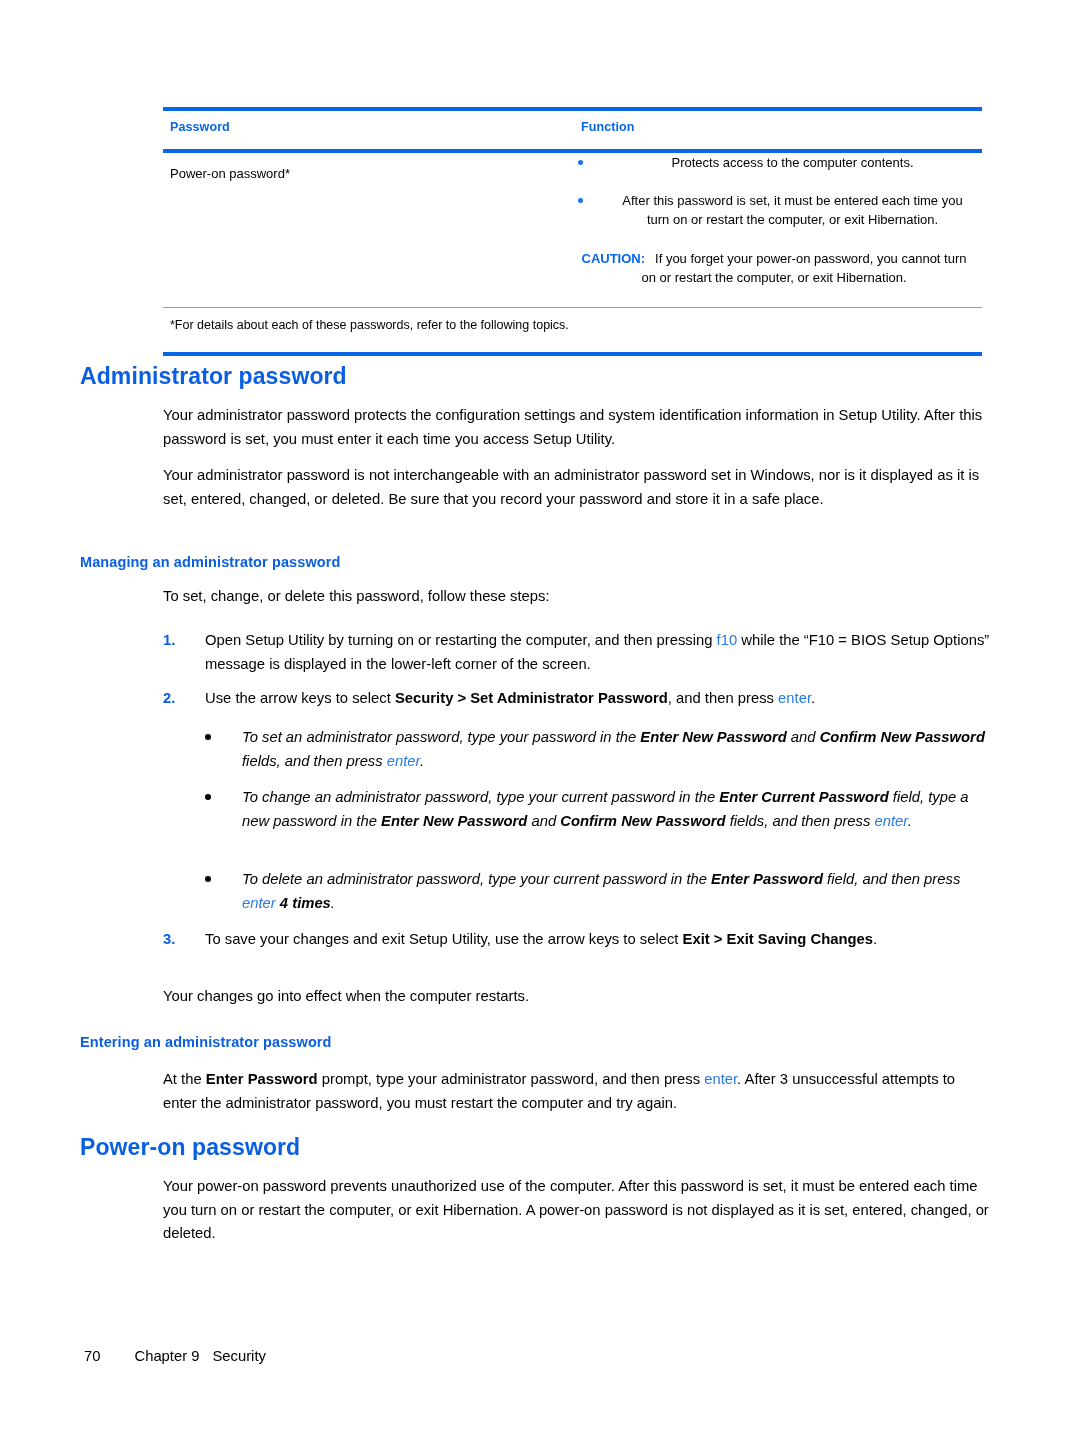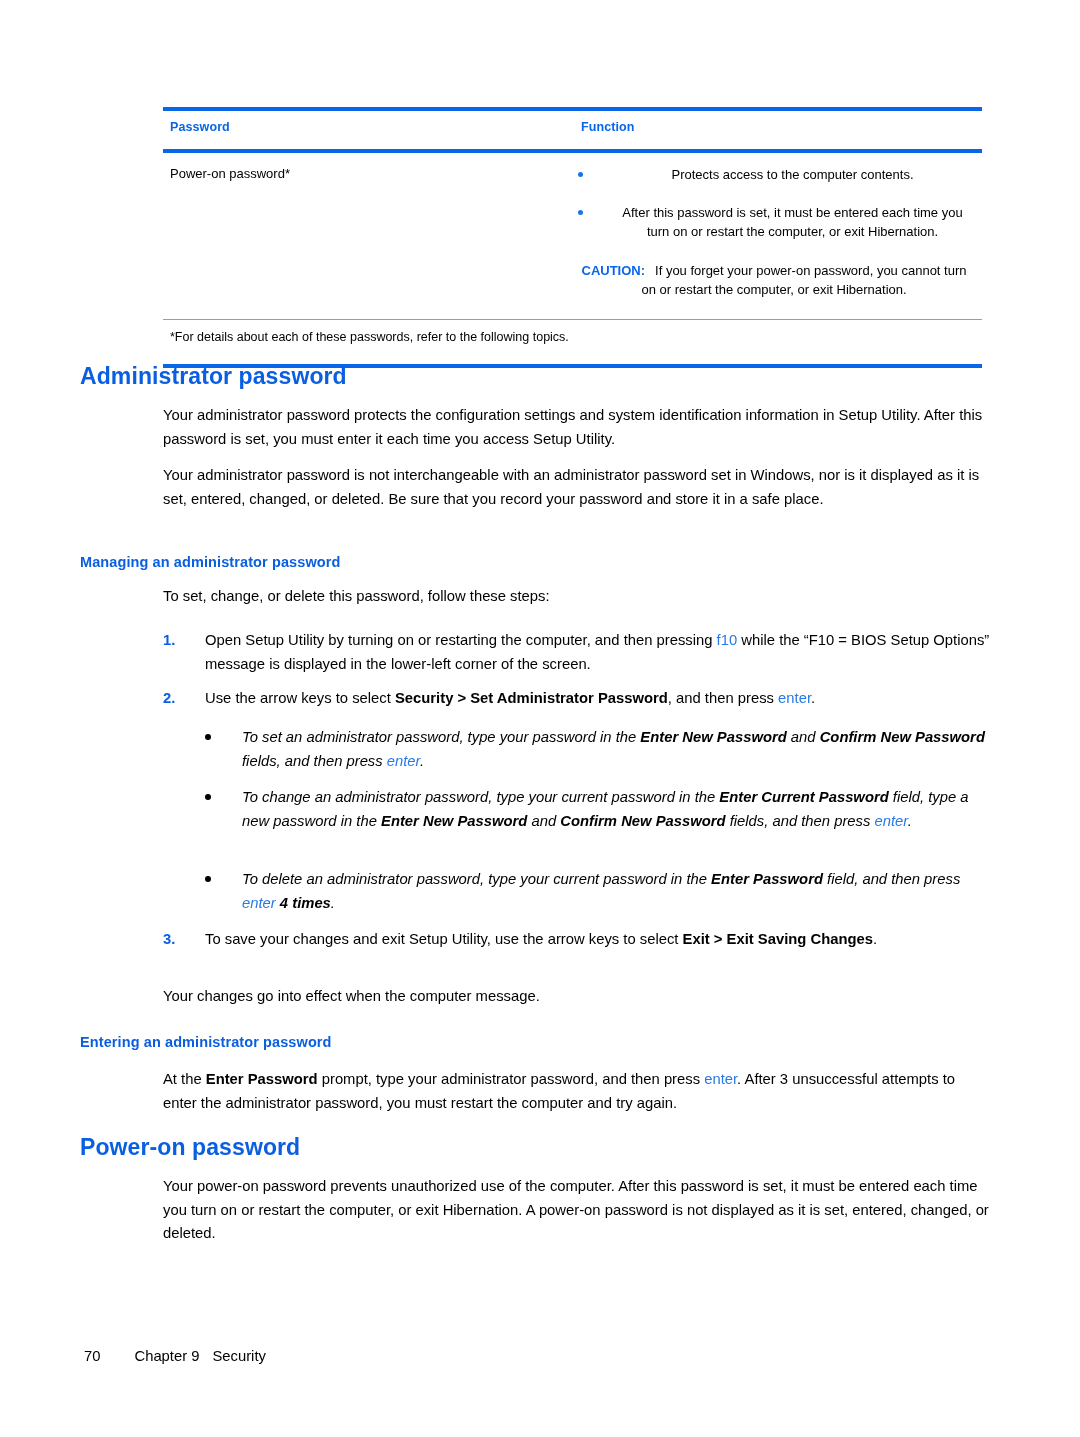--- a/index.html
+++ b/index.html
@@ -51,21 +51,21 @@
     font-weight: bold;
     color: #0a66e8;
     letter-spacing: 0.1px;
   }
   .th.col1 { left: 7px; }
   .th.col2 { left: 418px; }
 
   .table-body {
     position: relative;
     min-height: 140px;
-    padding-top: 12px;
+    padding-top: 0;
     padding-bottom: 14px;
   }
   .tb-col1 {
     position: absolute;
     left: 7px;
     top: 12px;
     width: 390px;
     font-size: 13px;
     line-height: 18px;
   }
@@ -279,21 +279,21 @@
     <div class="bul-item" style="top:868px">
       <span class="bdot"></span>
       <span class="bul-text"><span>To delete an administrator password, type your current password in the </span><b class="strong">Enter Password</b><span> field, and then press </span><span class="key">enter</span><span> </span><b class="strong">4 times</b><span>.</span></span>
     </div>
 
     <div class="num-item" style="top:928px">
       <span class="num">3.</span>
       <span class="num-text"><span>To save your changes and exit Setup Utility, use the arrow keys to select </span><b class="strong">Exit &gt; Exit Saving Changes</b><span>.</span></span>
     </div>
 
-    <p class="body" style="top:985px">Your changes go into effect when the computer message.</p>
+    <p class="body" style="top:985px">Your changes go into effect when the computer restarts.</p>
 
     <h2 class="subsec" style="top:1034px">Entering an administrator password</h2>
 
     <p class="body" style="top:1068px"><span>At the </span><b class="strong">Enter Password</b><span> prompt, type your administrator password, and then press </span><span class="key">enter</span><span>. After 3 unsuccessful attempts to enter the administrator password, you must restart the computer and try again.</span></p>
 
     <h1 class="sec" style="top:1134px">Power-on password</h1>
 
     <p class="body" style="top:1175px">Your power-on password prevents unauthorized use of the computer. After this password is set, it must be entered each time you turn on or restart the computer, or exit Hibernation. A power-on password is not displayed as it is set, entered, changed, or deleted.</p>
 
   </div>

